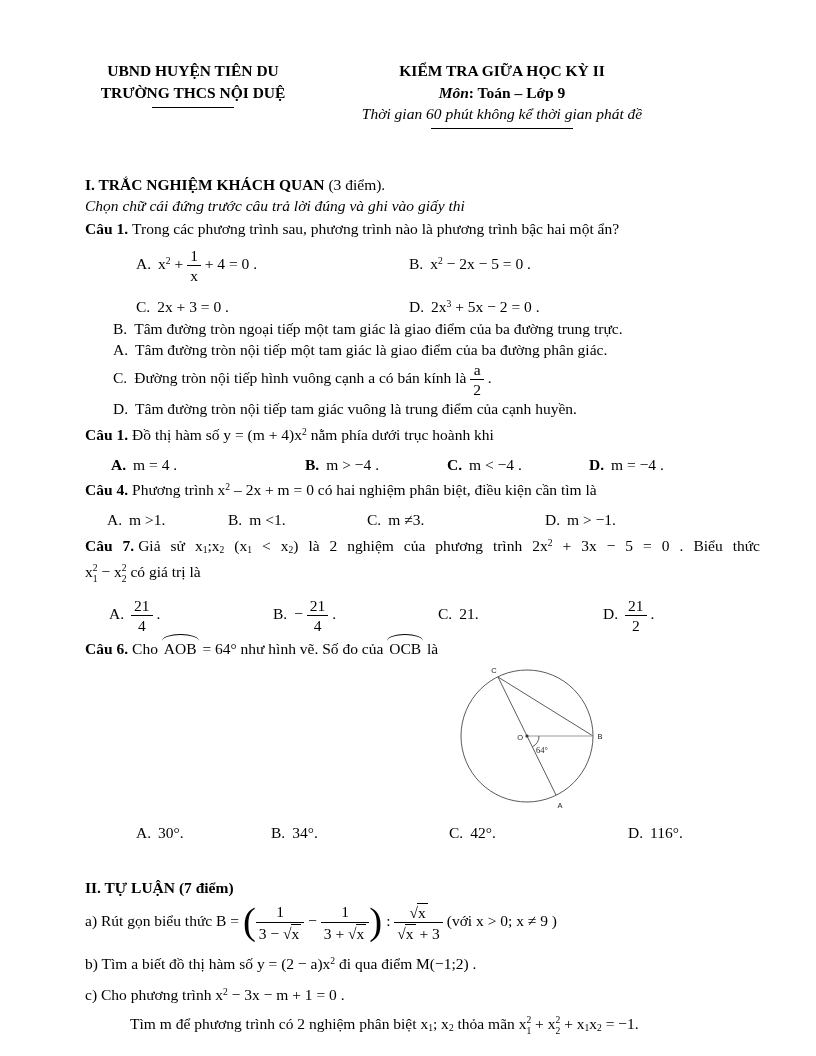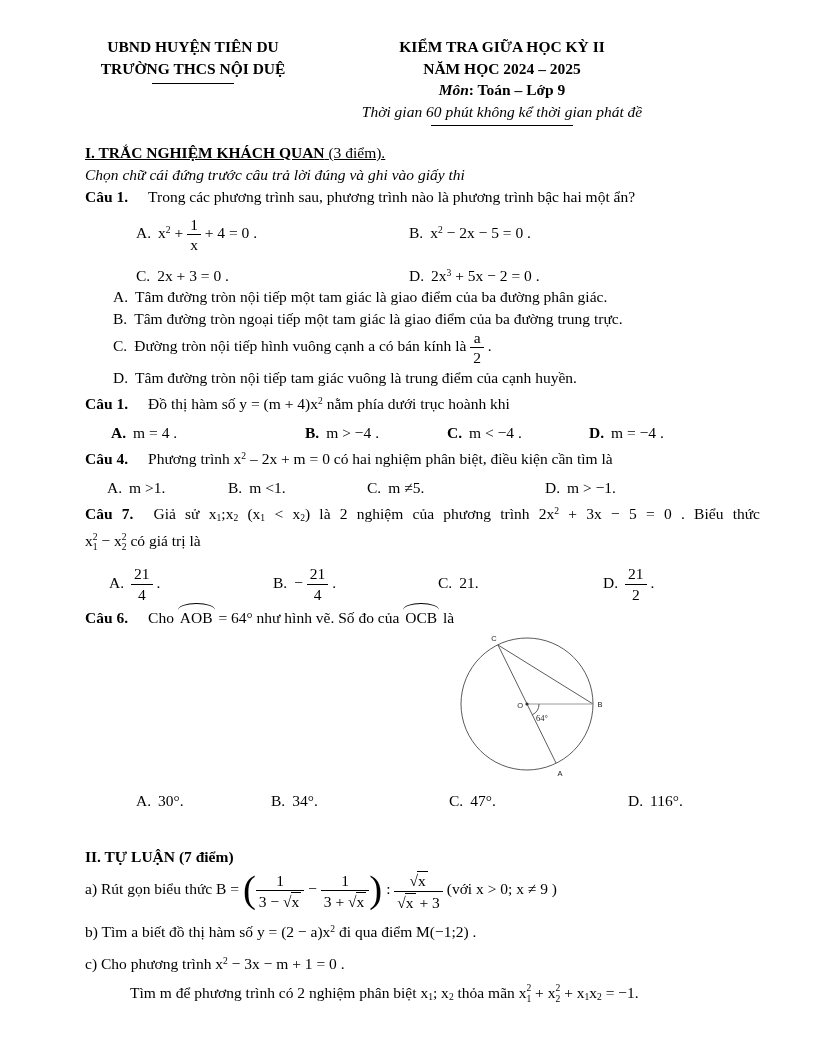--- a/index.html
+++ b/index.html
@@ -7,29 +7,29 @@
   .page {
     width:816px; height:1056px; margin:0 auto; background:#ffffff; overflow:hidden;
     font-family:"Liberation Serif","DejaVu Serif",serif;
     font-size:15.5px; line-height:21.5px; color:#000;
     padding:36px 56px 0 85px;
   }
   .b { font-weight:bold; }
   .it { font-style:italic; }
 
   
-  .header { display:flex; }
+  .header { display:flex;margin-top:24px; }
   .h-left { width:216px; text-align:center; font-weight:bold; }
   .h-right { width:402px; text-align:center; }
   .rule-l { width:82px; border-bottom:1.6px solid #000; margin:4px auto 0; }
   .rule-r { width:142px; border-bottom:1.6px solid #000; margin:3px auto 0; }
 
-  .sec-title { margin-top:16px;text-decoration:underline; }
+  .sec-title { margin-top:45px; }
   .qline { margin-top:1px; }
-  .qlabel { font-weight:bold; margin-right:20px; }
+  .qlabel { font-weight:bold; margin-right:4px; }
   .jlast { text-align:justify; text-align-last:justify; }
 
   
   .orow { display:flex; align-items:baseline; }
   .opt { display:inline-block;margin-top:8px; }
   .olet { margin-right:7px; }
   .olet.bld { font-weight:bold; }
   .opt2 { padding-left:28px; }
 
   
@@ -69,58 +69,57 @@
 <div class="page">
 
   <div class="header">
     <div class="h-left">
       <div>UBND HUYỆN TIÊN DU</div>
       <div>TRƯỜNG THCS NỘI DUỆ</div>
       <div class="rule-l"></div>
     </div>
     <div class="h-right">
       <div class="b">KIỂM TRA GIỮA HỌC KỲ II</div>
-      <div class="b">NĂM HỌC 2024 – 2025</div>
       <div><span class="b it">Môn</span><span class="b">: Toán – Lớp 9</span></div>
       <div class="it">Thời gian 60 phút không kể thời gian phát đề</div>
       <div class="rule-r"></div>
     </div>
   </div>
 
   <div class="sec-title"><span class="b">I. TRẮC NGHIỆM KHÁCH QUAN</span><span> (3 điểm).</span></div>
   <div class="it">Chọn chữ cái đứng trước câu trả lời đúng và ghi vào giấy thi</div>
 
   <div class="qline"><span class="qlabel">Câu 1.</span><span>Trong các phương trình sau, phương trình nào là phương trình bậc hai một ẩn?</span></div>
   <div class="orow" style="padding-left:51px">
     <span class="opt" style="width:273px"><span class="olet">A.</span><span>x<span class="sp">2</span> + <span class="frac"><span class="num">1</span><span class="den">x</span></span> + 4 = 0 .</span></span>
     <span class="opt"><span class="olet">B.</span><span>x<span class="sp">2</span> − 2x − 5 = 0 .</span></span>
   </div>
   <div class="orow" style="padding-left:51px">
     <span class="opt" style="width:273px"><span class="olet">C.</span><span>2x + 3 = 0 .</span></span>
     <span class="opt"><span class="olet">D.</span><span>2x<span class="sp">3</span> + 5x − 2 = 0 .</span></span>
   </div>
 
+  <div class="opt2"><span class="olet">B.</span><span>Tâm đường tròn ngoại tiếp một tam giác là giao điểm của ba đường trung trực.</span></div>
   <div class="opt2"><span class="olet">A.</span><span>Tâm đường tròn nội tiếp một tam giác là giao điểm của ba đường phân giác.</span></div>
-  <div class="opt2"><span class="olet">B.</span><span>Tâm đường tròn ngoại tiếp một tam giác là giao điểm của ba đường trung trực.</span></div>
   <div class="opt2"><span class="olet">C.</span><span>Đường tròn nội tiếp hình vuông cạnh  a  có bán kính là <span class="frac"><span class="num">a</span><span class="den">2</span></span> .</span></div>
   <div class="opt2"><span class="olet">D.</span><span>Tâm đường tròn nội tiếp tam giác vuông là trung điểm của cạnh huyền.</span></div>
 
   <div class="qline"><span class="qlabel">Câu 1.</span><span>Đồ thị hàm số  y = (m + 4)x<span class="sp">2</span>  nằm phía dưới trục hoành khi</span></div>
   <div class="orow" style="padding-left:26px">
     <span class="opt" style="width:194px"><span class="olet bld">A.</span><span>m = 4 .</span></span>
     <span class="opt" style="width:142px"><span class="olet bld">B.</span><span>m &gt; −4 .</span></span>
     <span class="opt" style="width:142px"><span class="olet bld">C.</span><span>m &lt; −4 .</span></span>
     <span class="opt"><span class="olet bld">D.</span><span>m = −4 .</span></span>
   </div>
 
   <div class="qline"><span class="qlabel">Câu 4.</span><span>Phương trình  x<span class="sp">2</span> – 2x + m = 0 có hai nghiệm phân biệt, điều kiện cần tìm là</span></div>
   <div class="orow" style="padding-left:22px">
     <span class="opt" style="width:121px"><span class="olet">A.</span><span>m &gt;1.</span></span>
     <span class="opt" style="width:139px"><span class="olet">B.</span><span>m &lt;1.</span></span>
-    <span class="opt" style="width:178px"><span class="olet">C.</span><span>m ≠5.</span></span>
+    <span class="opt" style="width:178px"><span class="olet">C.</span><span>m ≠3.</span></span>
     <span class="opt"><span class="olet">D.</span><span>m &gt; −1.</span></span>
   </div>
 
   <div class="qline jlast"><span class="qlabel">Câu 7.</span><span>Giả sử x<span class="sb">1</span>;x<span class="sb">2</span> (x<span class="sb">1</span> &lt; x<span class="sb">2</span>) là 2 nghiệm của phương trình 2x<span class="sp">2</span> + 3x − 5 = 0 . Biểu thức</span></div>
   <div class="qline"><span class="ssw">x<span class="ss">
           <span>2</span>
           <span>1</span>
         </span></span> − <span class="ssw">x<span class="ss">
           <span>2</span>
           <span>2</span>
@@ -146,21 +145,21 @@
       <text class="figt" x="142.5" y="77">B</text>
       <text class="figt" x="105" y="146" text-anchor="middle">A</text>
       <text class="figt" x="68" y="77.5" text-anchor="end">O</text>
       <text class="figa" x="81" y="91">64°</text>
     </svg>
   </div>
 
   <div class="orow" style="padding-left:51px">
     <span class="opt" style="width:135px"><span class="olet">A.</span><span>30°.</span></span>
     <span class="opt" style="width:178px"><span class="olet">B.</span><span>34°.</span></span>
-    <span class="opt" style="width:179px"><span class="olet">C.</span><span>47°.</span></span>
+    <span class="opt" style="width:179px"><span class="olet">C.</span><span>42°.</span></span>
     <span class="opt"><span class="olet">D.</span><span>116°.</span></span>
   </div>
 
   <div class="sec2-title b">II. TỰ LUẬN (7 điểm)</div>
   <div class="qline mt4">a) Rút gọn biểu thức  B = <span class="bigp">(</span><span class="frac"><span class="num">1</span><span class="den">3 − <span class="sqrt"><span class="rad">√</span><span class="bar">x</span></span></span></span> − <span class="frac"><span class="num">1</span><span class="den">3 + <span class="sqrt"><span class="rad">√</span><span class="bar">x</span></span></span></span><span class="bigp">)</span> : <span class="frac"><span class="num"><span class="sqrt"><span class="rad">√</span><span class="bar">x</span></span></span><span class="den"><span class="sqrt"><span class="rad">√</span><span class="bar">x</span></span> + 3</span></span>  (với  x &gt; 0;  x ≠ 9 )</div>
   <div class="qline mt7">b) Tìm  a  biết đồ thị hàm số  y = (2 − a)x<span class="sp">2</span>  đi qua điểm  M(−1;2) .</div>
   <div class="qline mt7">c) Cho phương trình  x<span class="sp">2</span> − 3x − m + 1 = 0 .</div>
   <div class="qline mt7 indent45">Tìm m để phương trình có 2 nghiệm phân biệt  x<span class="sb">1</span>;  x<span class="sb">2</span>  thỏa mãn  <span class="ssw">x<span class="ss">
           <span>2</span>
           <span>1</span>

